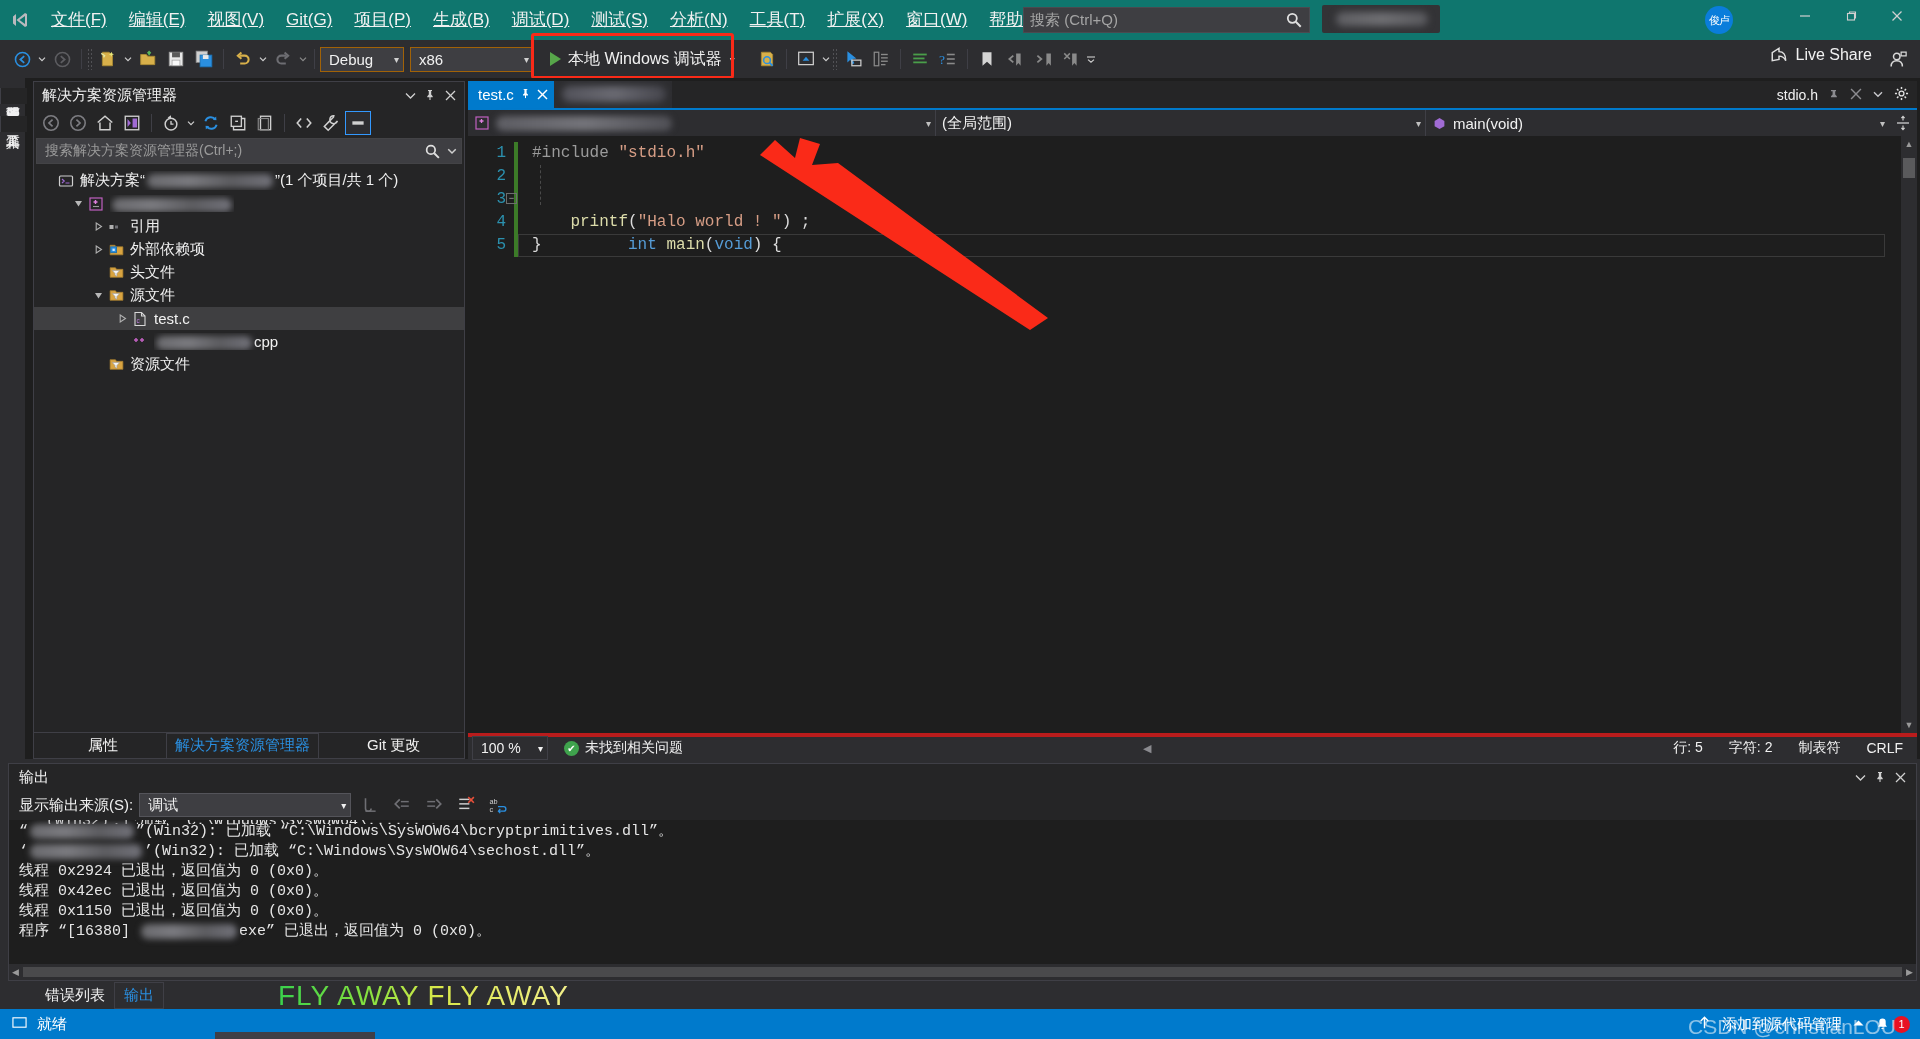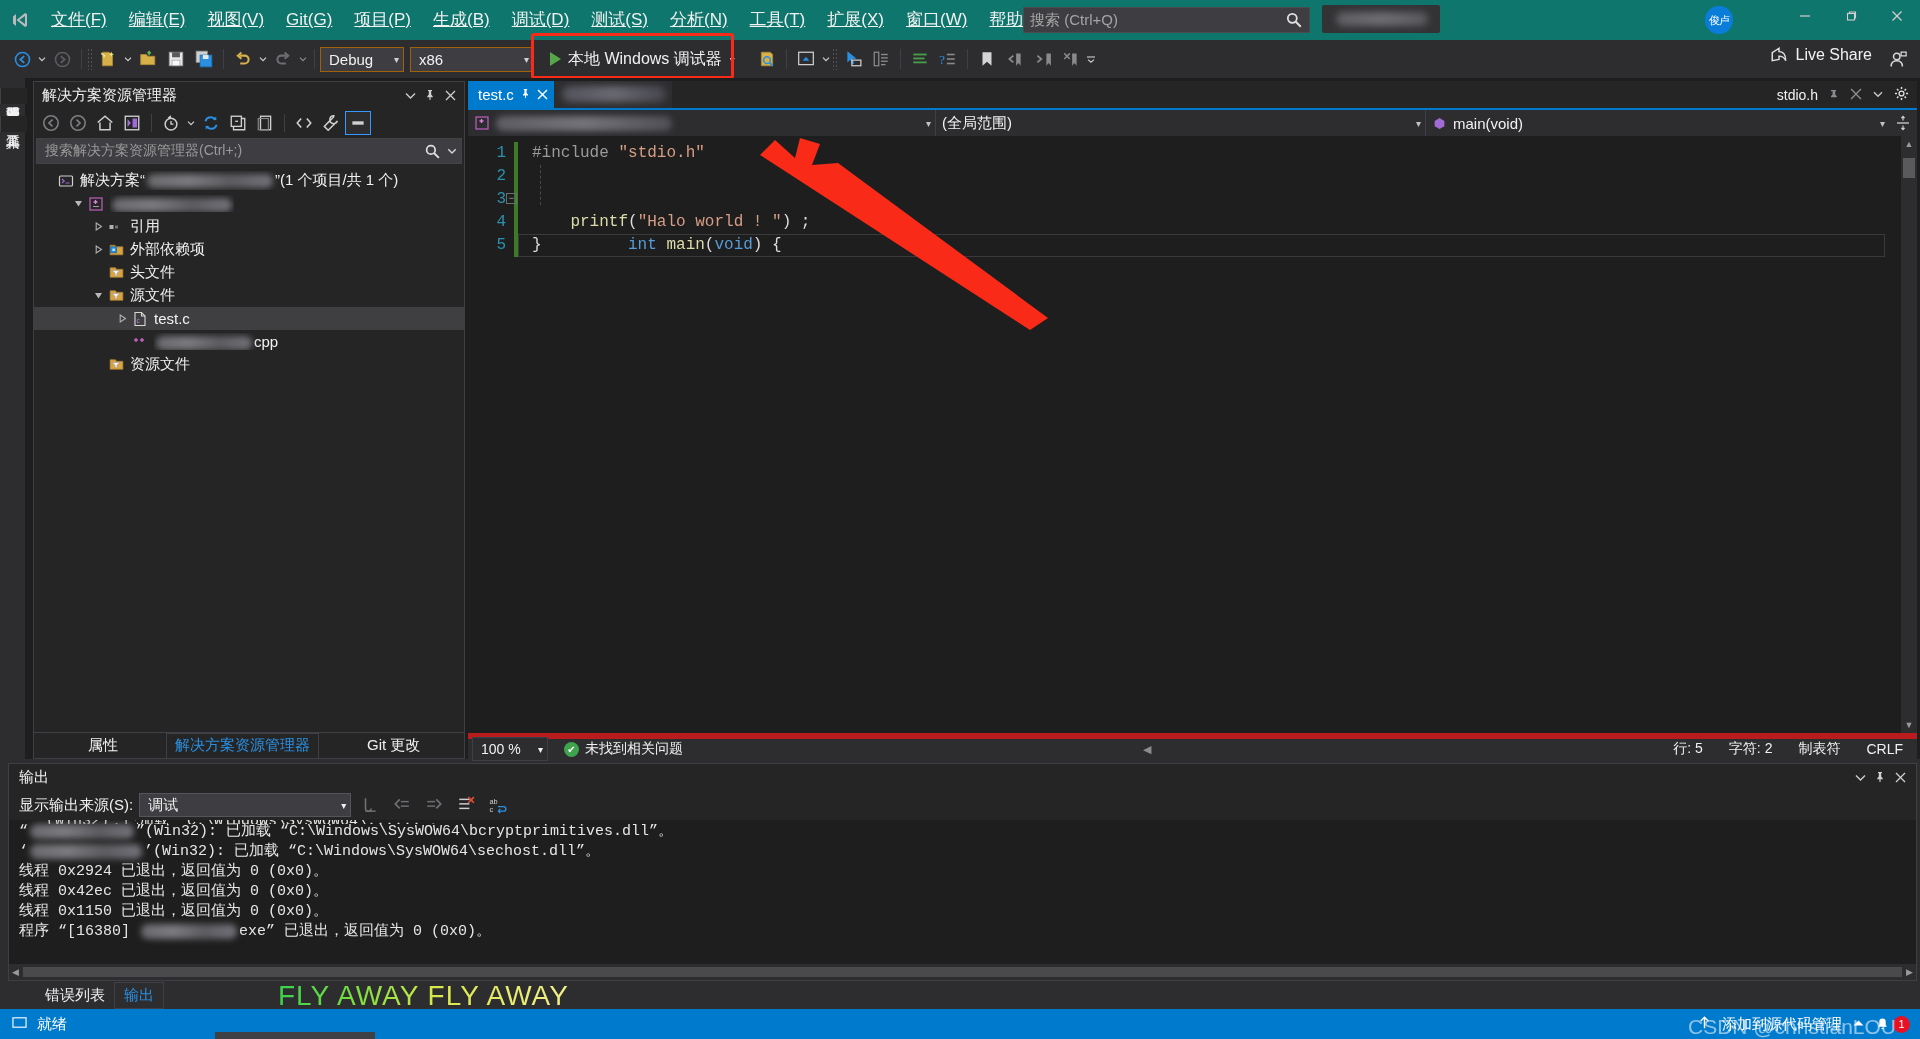--- a/index.html
+++ b/index.html
@@ -426,21 +426,21 @@
   }
   .codescroll .arrow { position:absolute; left:3px; width:10px; text-align:center; color:#9a9a9a; font-size:9px;}
 
   .editor-status {
     height: 26px;
     background: #2d2d30;
     display: flex; align-items: center;
     flex: none;
     font-size: 14px;
     color: #f1f1f1;
-    border-top: 6px solid #b91c1c;
+    border-top: 4px solid #b91c1c;
   }
   .zoom-box {
     width: 76px; height: 24px;
     background: #2d2d30;
     border: 1px solid #3f3f46;
     display: flex; align-items: center;
     padding: 0 4px 0 8px;
     margin-left: 4px;
   }
   .zoom-box .cr { margin-left: auto; font-size:10px; }

